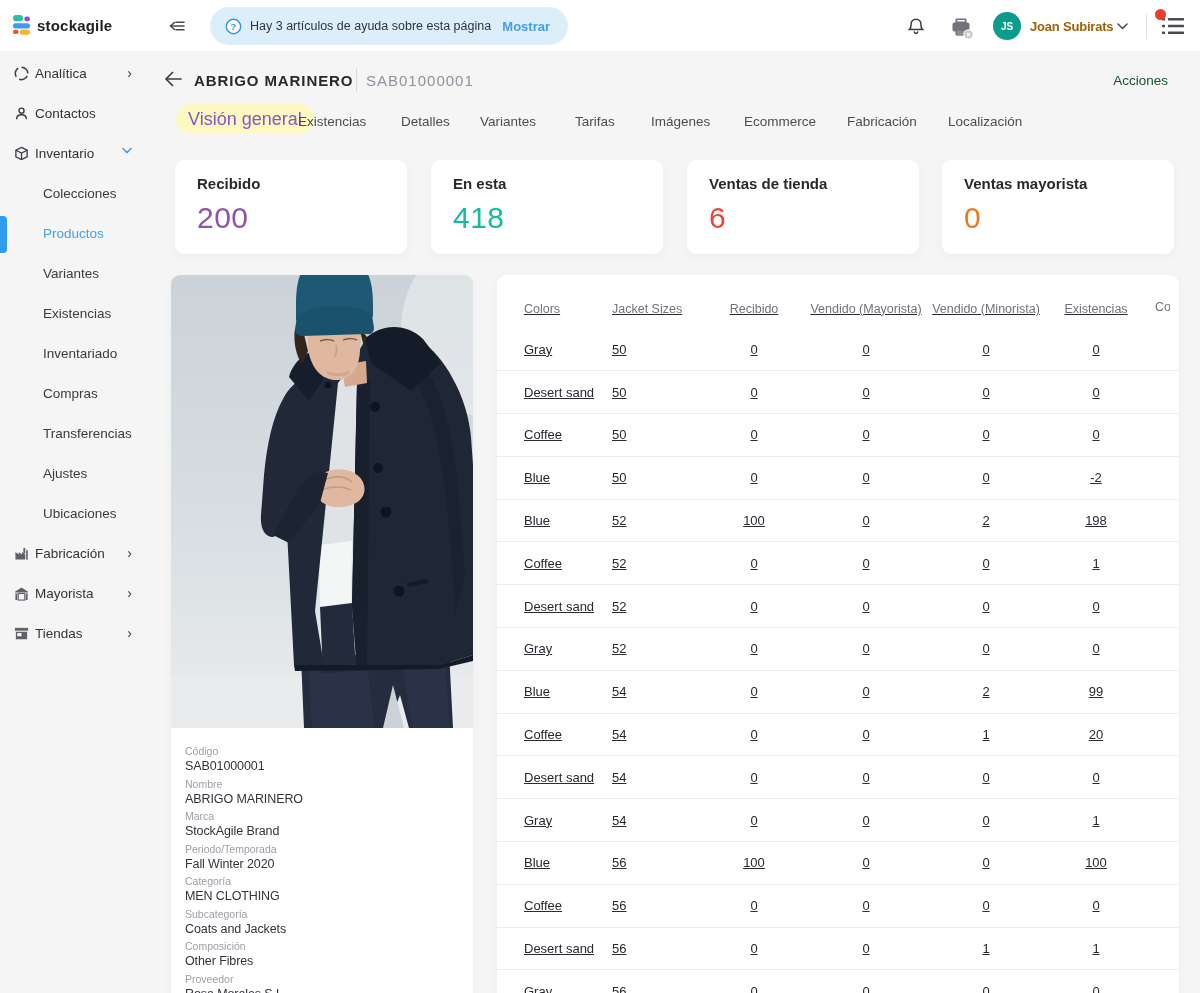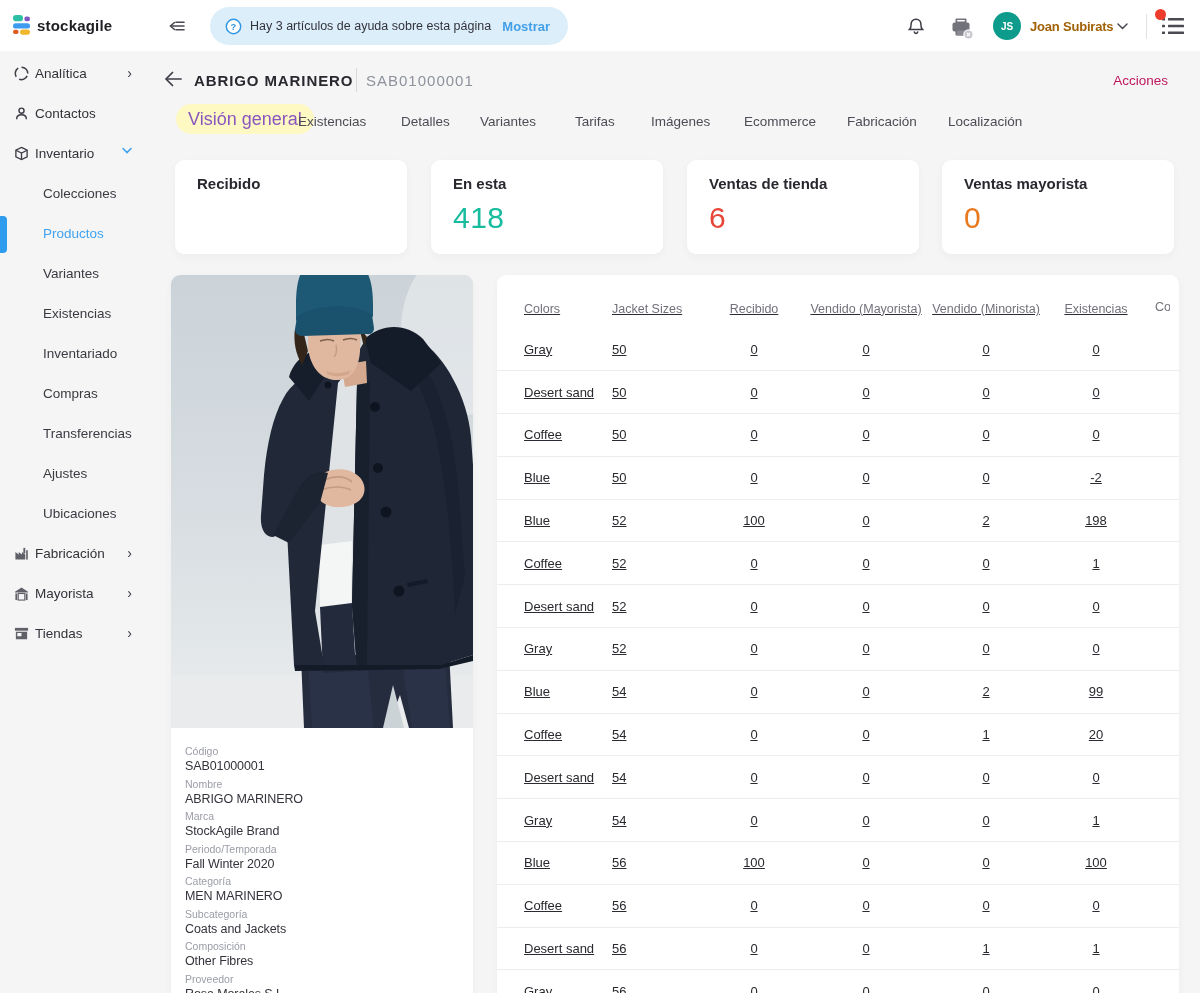--- a/index.html
+++ b/index.html
@@ -27,21 +27,21 @@
 .sItem .ic { width:15px; height:15px; margin-left:14px; margin-right:6px; flex:none; }
 .sItem .ch { position:absolute; right:18px; font-size:14px; color:#3a3a42; }
 .sSub { position:absolute; left:43px; height:40px; display:flex; align-items:center; font-size:13.5px; color:#3a3a42; }
 .activeBar { position:absolute; left:0; top:165px; width:7px; height:37px; background:#2f9ced; border-radius:0 4px 4px 0; }
 
 
 #backArr { position:absolute; left:164px; top:71px; }
 #title { position:absolute; left:194px; top:72px; font-size:15px; font-weight:bold; letter-spacing:0.9px; color:#28282e; }
 #titleDiv { position:absolute; left:356px; top:68px; width:1px; height:24px; background:#d9d9dd; }
 #code { position:absolute; left:366px; top:72px; font-size:15px; letter-spacing:1px; color:#8d929c; }
-#acciones { position:absolute; right:32px; top:73px; font-size:13.5px; color:#be185d; }
+#acciones { position:absolute; right:32px; top:73px; font-size:13.5px; color:#14532d; }
 
 
 .tab { position:absolute; top:114px; font-size:13.5px; color:#4c4c55; }
 #tabActive { position:absolute; left:176px; top:104px; height:30px; padding:0 12px; background:#fef9c3; border-radius:15px; display:flex; align-items:center; font-size:18px; color:#8a56c0; }
 
 
 .card { position:absolute; top:160px; width:232px; height:94px; background:#fff; border-radius:9px; box-shadow:0 3px 8px rgba(40,40,60,0.04); padding:15px 22px; }
 .card .ct { font-size:15px; font-weight:bold; color:#28282e; }
 .card .cv { font-size:30px; margin-top:9px; letter-spacing:0.5px; }
 
@@ -201,20 +201,21 @@
 <div class="tab" style="left:401px">Detalles</div>
 <div class="tab" style="left:480px">Variantes</div>
 <div class="tab" style="left:575px">Tarifas</div>
 <div class="tab" style="left:651px">Imágenes</div>
 <div class="tab" style="left:744px">Ecommerce</div>
 <div class="tab" style="left:847px">Fabricación</div>
 <div class="tab" style="left:948px">Localización</div>
 
 <div class="card" style="left:175px">
     <div class="ct">Recibido</div>
+    <div class="cv" style="color:#8e54ad">200</div>
   </div>
 <div class="card" style="left:431px">
     <div class="ct">En esta</div>
     <div class="cv" style="color:#17bc9f">418</div>
   </div>
 <div class="card" style="left:687px">
     <div class="ct">Ventas de tienda</div>
     <div class="cv" style="color:#e64738">6</div>
   </div>
 <div class="card" style="left:942px">
@@ -298,21 +299,21 @@
   <div id="prodDetails">
     <div class="dl">Código</div>
       <div class="dv">SAB01000001</div>
     <div class="dl">Nombre</div>
       <div class="dv">ABRIGO MARINERO</div>
     <div class="dl">Marca</div>
       <div class="dv">StockAgile Brand</div>
     <div class="dl">Periodo/Temporada</div>
       <div class="dv">Fall Winter 2020</div>
     <div class="dl">Categoría</div>
-      <div class="dv">MEN MARINERO</div>
+      <div class="dv">MEN CLOTHING</div>
     <div class="dl">Subcategoría</div>
       <div class="dv">Coats and Jackets</div>
     <div class="dl">Composición</div>
       <div class="dv">Other Fibres</div>
     <div class="dl">Proveedor</div>
       <div class="dv">Rosa Morales S.L.</div>
   </div>
 </div>
 
 <div id="tblCard">

